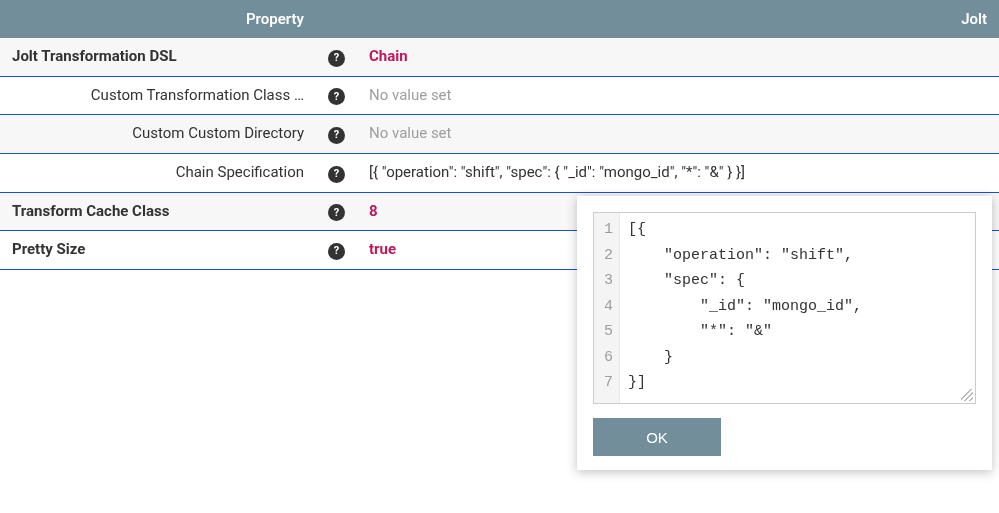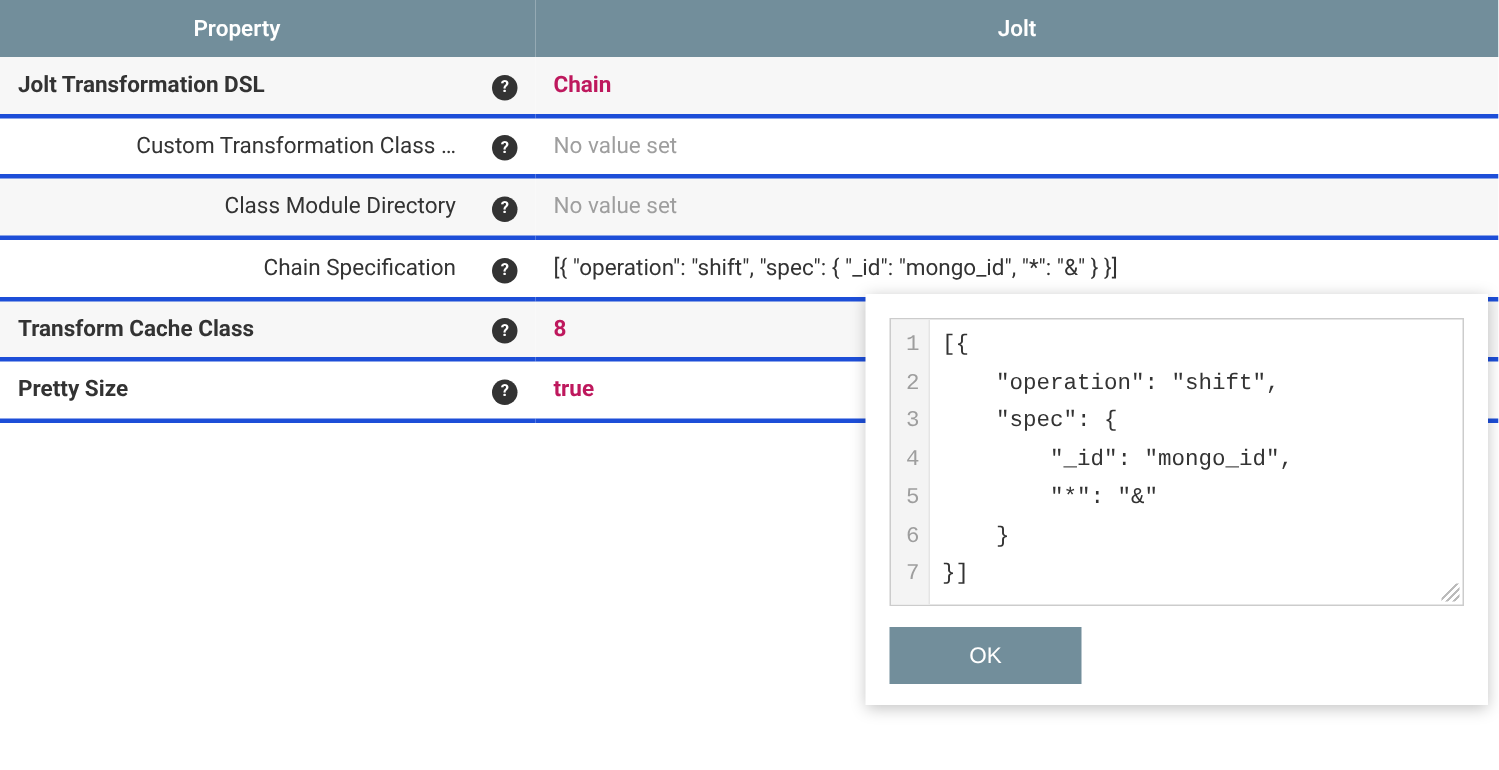--- a/index.html
+++ b/index.html
@@ -16,31 +16,31 @@
   }
   .table {
     width: 100%;
     border-collapse: collapse;
   }
   .header-row {
     background: #728e9b;
     color: #fff;
   }
   .header-row th {
-    text-align: center;
+    text-align: right;
     font-weight: 600;
     padding: 10px 12px;
     font-size: 15px;
   }
   .header-row th.col-prop { width: 316px; }
   .header-row th.col-help { width: 34px; }
   .header-row th.col-val  { }
   .row td {
     padding: 9px 12px;
-    border-bottom: 3px solid #1d4ed8;
+    border-bottom: 1px solid #1d4ed8;
     vertical-align: middle;
     font-size: 15px;
     line-height: 1.3;
   }
   .row.alt td { background: #f7f7f7; }
   .prop-bold { font-weight: 700; color:#333; }
   .prop-normal { font-weight: 400; color:#333;text-align:right; }
   .val-bold { font-weight: 700; color:#be185d; }
   .val-normal { font-weight: 400; color:#333; }
   .val-placeholder { color:#9e9e9e; font-weight:400;margin-top:12px; }
@@ -132,21 +132,21 @@
         <td class="prop-bold">Jolt Transformation DSL</td>
         <td class="help-cell"><span class="help-icon">?</span></td>
         <td class="val-bold">Chain</td>
       </tr>
       <tr class="row">
         <td class="prop-normal">Custom Transformation Class …</td>
         <td class="help-cell"><span class="help-icon">?</span></td>
         <td class="val-placeholder">No value set</td>
       </tr>
       <tr class="row alt">
-        <td class="prop-normal">Class Module Directory</td>
+        <td class="prop-normal">Custom Custom Directory</td>
         <td class="help-cell"><span class="help-icon">?</span></td>
         <td class="val-placeholder">No value set</td>
       </tr>
       <tr class="row">
         <td class="prop-normal">Chain Specification</td>
         <td class="help-cell"><span class="help-icon">?</span></td>
         <td class="val-normal">[{ "operation": "shift", "spec": { "_id": "mongo_id", "*": "&amp;" } }]</td>
       </tr>
       <tr class="row alt">
         <td class="prop-bold">Transform Cache Class</td>

